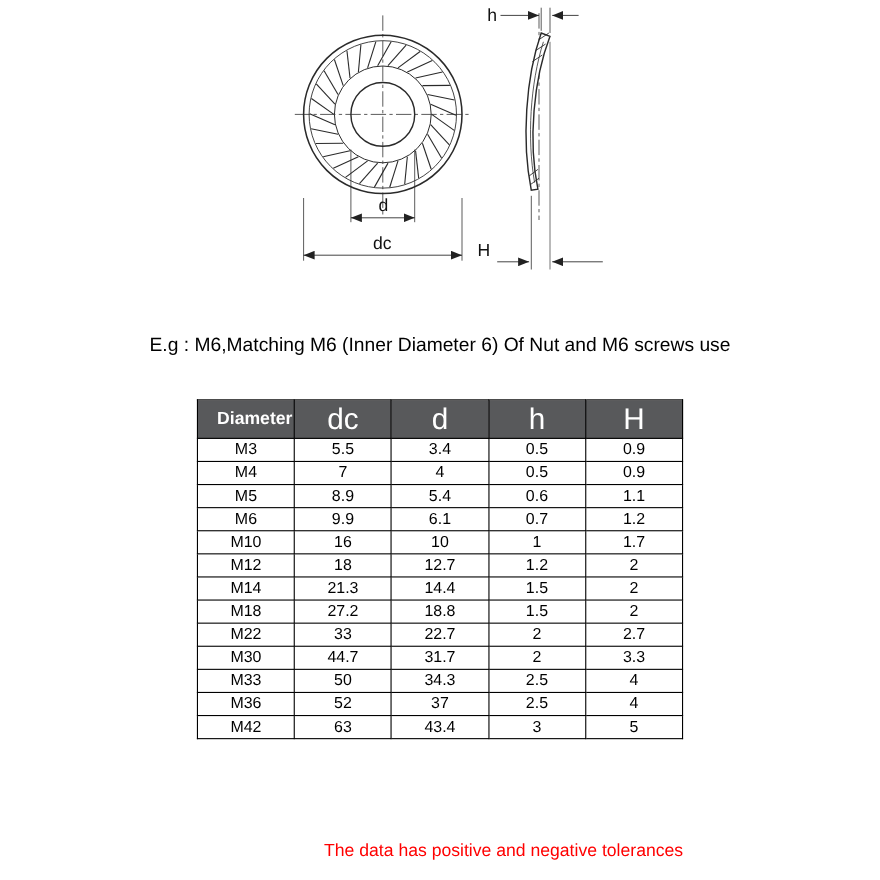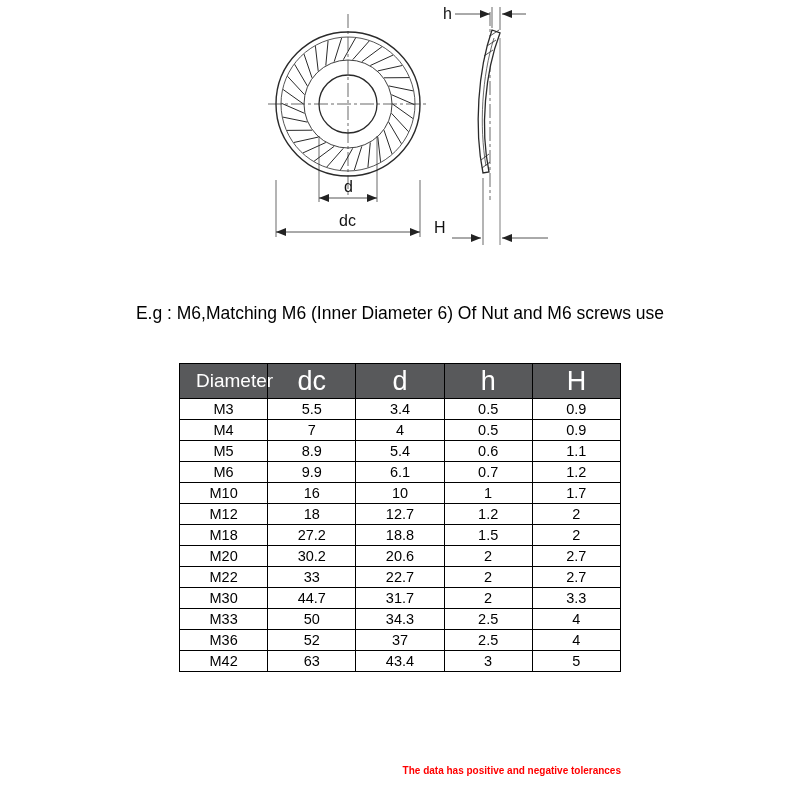--- a/index.html
+++ b/index.html
@@ -19,26 +19,26 @@
     position:absolute; top:363px; left:50%; transform:translateX(-50%);
     border-collapse:collapse; table-layout:fixed; width:442px; background:#fff;
   }
   .spec-table th, .spec-table td {
     border:1px solid #000; text-align:center; vertical-align:middle; padding:0;
   }
   .spec-table thead th {
     background:var(--header-bg,#58595b); color:var(--header-text,#ffffff);
     font-size:27px; font-weight:400; height:34px; line-height:34px;
   }
-  .spec-table thead th.first { font-size:19px; font-weight:400;padding-left:16px; }
+  .spec-table thead th.first { font-size:16px; font-weight:700;padding-left:16px; }
   .spec-table td { font-size:14.5px; height:20px; line-height:20px; }
   .footnote {
     position:absolute; top:765px; left:50%; transform:translateX(-50%);
     width:442px; text-align:right; color:var(--footnote-red,#ff0000);
-    font-size:10px; font-weight:700;
+    font-size:16px; font-weight:400;
   }
 </style>
 </head>
 <body>
 
 <div class="page">
 
   <svg class="drawing" width="800" height="275" viewBox="0 0 800 275">
     <defs>
       <marker id="arw" orient="auto-start-reverse" markerWidth="11" markerHeight="8" refX="10" refY="4" markerUnits="userSpaceOnUse">
@@ -183,32 +183,32 @@
           <td>1.7</td>
         </tr>
         <tr>
           <td>M12</td>
           <td>18</td>
           <td>12.7</td>
           <td>1.2</td>
           <td>2</td>
         </tr>
         <tr>
+          <td>M14</td>
+          <td>21.3</td>
+          <td>14.4</td>
+          <td>1.5</td>
+          <td>2</td>
+        </tr>
+        <tr>
           <td>M18</td>
           <td>27.2</td>
           <td>18.8</td>
           <td>1.5</td>
           <td>2</td>
-        </tr>
-        <tr>
-          <td>M20</td>
-          <td>30.2</td>
-          <td>20.6</td>
-          <td>2</td>
-          <td>2.7</td>
         </tr>
         <tr>
           <td>M22</td>
           <td>33</td>
           <td>22.7</td>
           <td>2</td>
           <td>2.7</td>
         </tr>
         <tr>
           <td>M30</td>

